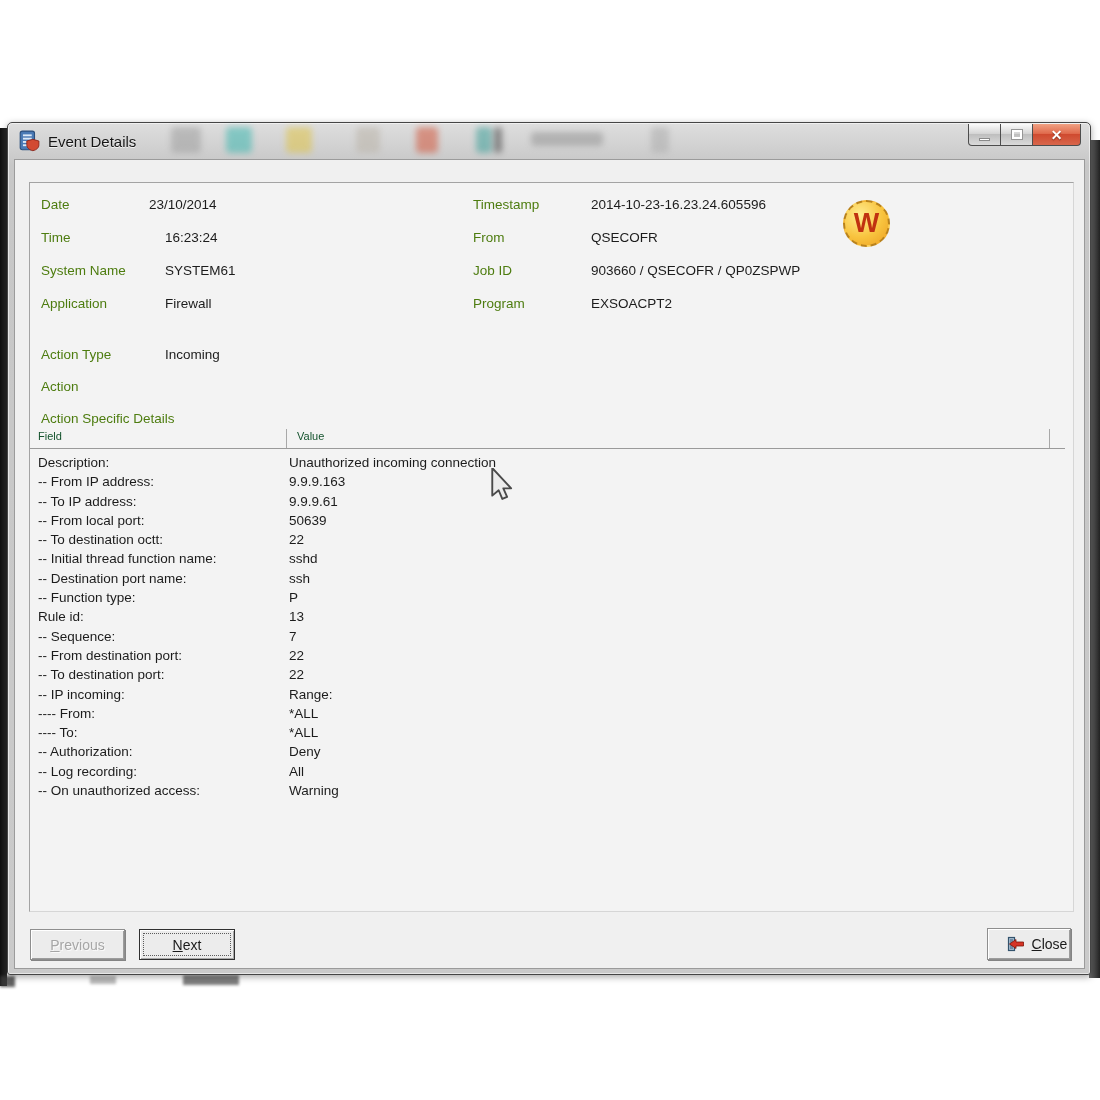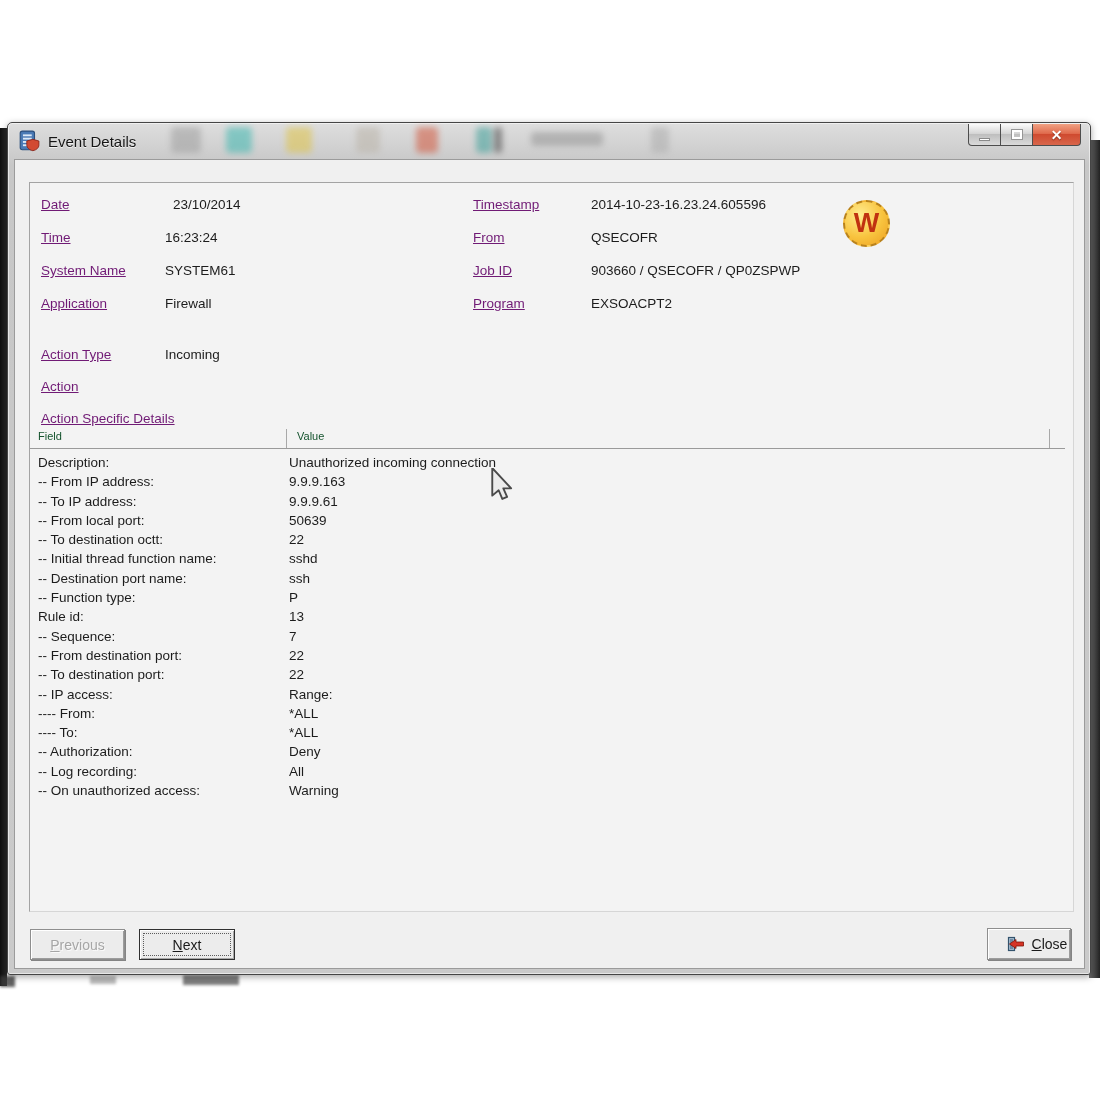--- a/index.html
+++ b/index.html
@@ -46,21 +46,21 @@
   .glyph-min { width:11px; height:3px; background:#fff; border:1px solid #8a8a8a; margin-top:9px; }
   .glyph-max { width:10px; height:9px; border:2px solid #fff; box-shadow:0 0 0 1px #969696; background:transparent; }
   .glyph-x { color:#fff; font-size:14px; font-weight:bold; text-shadow:0 1px 1px #7d2a14; line-height:1; }
 
   
   .client { position:absolute; left:6px; top:36px; width:1071px; height:810px; background:#f0f0f0; border:1px solid #9b9b9b; }
 
   .panel { position:absolute; left:14px; top:22px; width:1045px; height:730px; background:#f3f3f3;
            border:1px solid #a3a3a3; border-right-color:#d6d6d6; border-bottom-color:#d6d6d6; }
 
-  .blue  { color:#701a75;text-decoration:underline; }
+  .blue  { color:#4d7c0f; }
   .frow  { position:absolute; height:17px; font-size:13.5px; white-space:nowrap; }
   .flabel{ position:absolute; left:0; top:0; }
   .fvalue{ position:absolute; top:0; color:#1c1c1c; }
 
   
   .wbadge { position:absolute; left:813px; top:17px; width:47px; height:47px; border-radius:50%;
             background:radial-gradient(circle at 35% 30%, #ffec8f, #f8c33e 55%, #ec9e21);
             border:2px dashed #b9821c; display:flex; align-items:center; justify-content:center; }
   .wbadge span { font-size:27px; font-weight:bold; color:#c03210; line-height:1; }
 
@@ -139,21 +139,21 @@
           </div>
       </div>
     </div>
 
     <div class="client">
 
       <div class="panel">
 
         <div class="frow" style="left:11px; top:14px;">
           <span class="flabel blue">Date</span>
-          <span class="fvalue" style="left:132px;text-align:right;">23/10/2014</span>
+          <span class="fvalue" style="left:108px;text-align:right;">23/10/2014</span>
         </div>
         <div class="frow" style="left:11px; top:47px;">
           <span class="flabel blue">Time</span>
           <span class="fvalue" style="left:124px;">16:23:24</span>
         </div>
         <div class="frow" style="left:11px; top:80px;">
           <span class="flabel blue">System Name</span>
           <span class="fvalue" style="left:124px;">SYSTEM61</span>
         </div>
         <div class="frow" style="left:11px; top:113px;">
@@ -243,21 +243,21 @@
             </div>
             <div class="trow">
               <span class="tfield">-- From destination port:</span>
               <span class="tvalue">22</span>
             </div>
             <div class="trow">
               <span class="tfield">-- To destination port:</span>
               <span class="tvalue">22</span>
             </div>
             <div class="trow">
-              <span class="tfield">-- IP access:</span>
+              <span class="tfield">-- IP incoming:</span>
               <span class="tvalue">Range:</span>
             </div>
             <div class="trow">
               <span class="tfield">---- From:</span>
               <span class="tvalue">*ALL</span>
             </div>
             <div class="trow">
               <span class="tfield">---- To:</span>
               <span class="tvalue">*ALL</span>
             </div>

